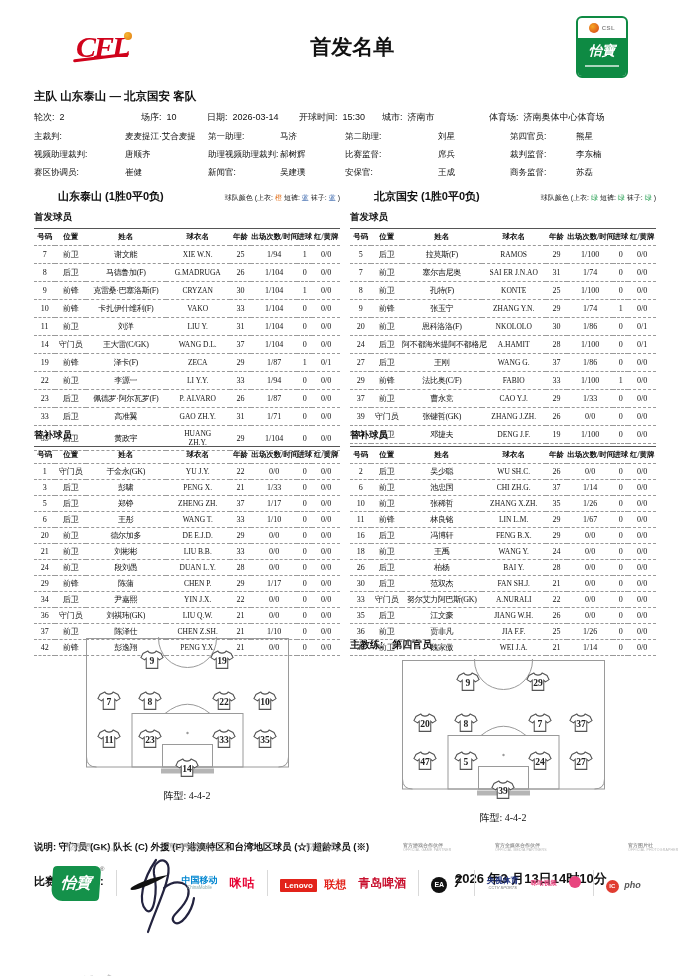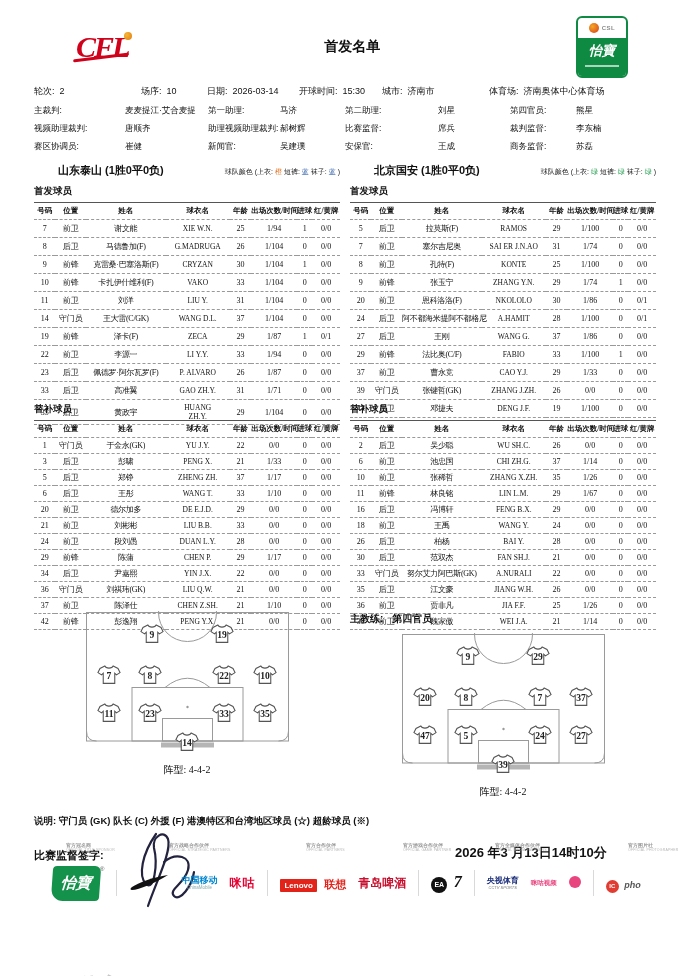--- a/index.html
+++ b/index.html
@@ -9,21 +9,21 @@
   
   .header{display:flex;justify-content:space-between;align-items:center;padding:16px 62px 0 76px;}
   .cfl{font-family:"Liberation Serif",serif;font-style:italic;font-weight:bold;font-size:30px;
        color:#d0021b;letter-spacing:-2px;position:relative;line-height:30px;}
   .cfl:before{content:"";position:absolute;right:-4px;top:0;width:8px;height:8px;border-radius:50%;
        background:radial-gradient(circle at 35% 35%,#f7b733,#e07b12);}
   .cfl:after{content:"";position:absolute;left:-3px;bottom:3px;width:56px;height:3px;background:#d0021b;
        transform:rotate(-7deg);border-radius:2px;}
   .titles{text-align:center;font-weight:bold;}
   .titles .t1{font-size:17px;margin:0 0 9px 0;}
-  .titles .t2{font-size:14px;margin:0;}
+  .titles .t2{font-size:21px;margin:0;}
   .csl-badge{width:48px;height:58px;border:2px solid #0e8a43;border-radius:6px;overflow:hidden;background:#fff;}
   .csl-top{height:20px;display:flex;align-items:center;justify-content:center;gap:3px;}
   .csl-ball{width:10px;height:10px;border-radius:50%;background:radial-gradient(circle at 35% 35%,#f5a623,#d43d17);}
   .csl-txt{font-size:6px;color:#8a8a8a;font-weight:bold;letter-spacing:.5px;}
   .csl-green{height:38px;background:#0e8a43;color:#fff;text-align:center;}
   .csl-brand{display:block;font-style:italic;font-weight:bold;font-size:13px;line-height:26px;
        font-family:"Liberation Serif",serif;}
   .csl-sub{display:block;width:70%;height:2px;margin:1px auto 0;background:rgba(255,255,255,.65);}
 
   
@@ -125,20 +125,21 @@
         <span class="csl-ball"></span>
         <span class="csl-txt">CSL</span>
       </div>
       <div class="csl-green">
         <span class="csl-brand">怡寶</span>
         <span class="csl-sub"></span>
       </div>
     </div>
   </div>
 
+  <div class="teams-line">主队 山东泰山 — 北京国安 客队</div>
   <div class="info-line">
       <span class="seg"><span class="il">轮次:</span><span class="iv">2</span></span>
       <span class="seg"><span class="il">场序:</span><span class="iv">10</span></span>
       <span class="seg"><span class="il">日期:</span><span class="iv">2026-03-14</span></span>
       <span class="seg"><span class="il">开球时间:</span><span class="iv">15:30</span></span>
       <span class="seg"><span class="il">城市:</span><span class="iv">济南市</span></span>
       <span class="seg"><span class="il">体育场:</span><span class="iv">济南奥体中心体育场</span></span>
     </div>
   <div class="officials">
       <span>主裁判:</span>

